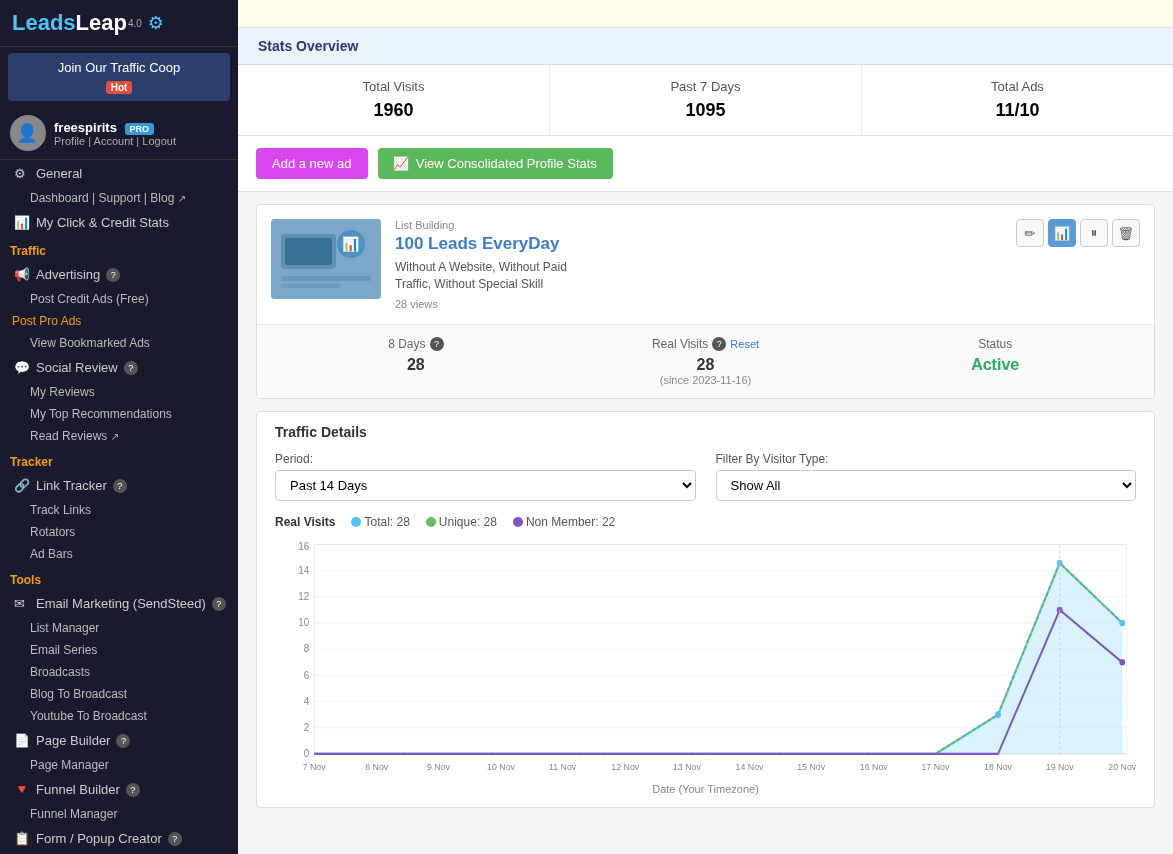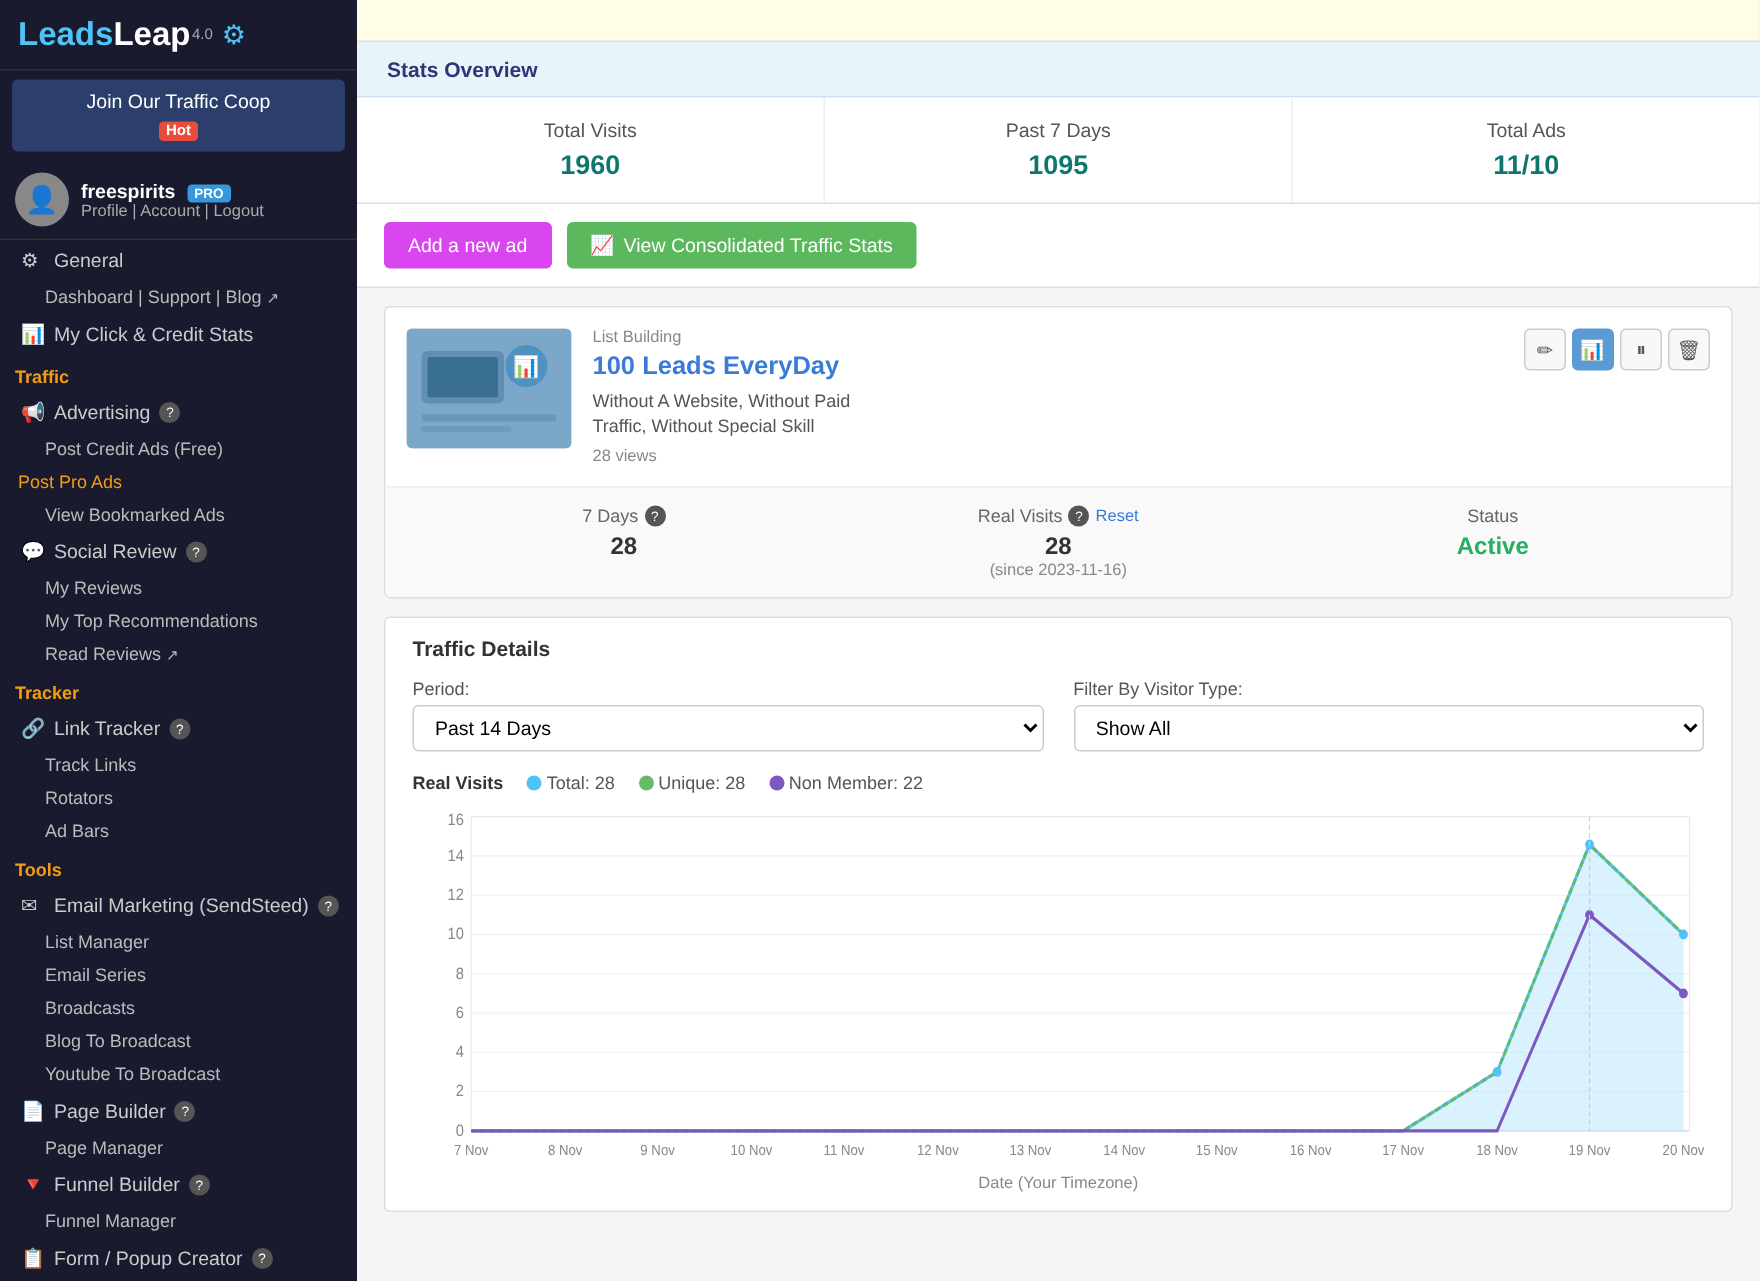--- a/index.html
+++ b/index.html
@@ -141,21 +141,21 @@
       border-bottom: 1px solid #ddd;
     }
     .stats-card {
       flex: 1;
       text-align: center;
       padding: 14px 4px;
       border-right: 1px solid #eee;
     }
     .stats-card:last-child { border-right: none; }
     .stats-card-label { font-size: 13px; color: #555; margin-bottom: 6px; }
-    .stats-card-value { font-size: 18px; color: #0f766e; font-weight: bold; }
+    .stats-card-value { font-size: 18px; color: #000000; font-weight: bold; }
 
     .action-bar {
       padding: 12px 18px;
       background: #fff;
       display: flex;
       gap: 10px;
       border-bottom: 1px solid #ddd;
     }
     .btn-add-ad {
       background: #d946ef;
@@ -457,21 +457,21 @@
       <div class="stats-card-value">11/10</div>
     </div>
   </div>
 
   <div class="action-bar">
     <button class="btn-add-ad">
       <span>Add a new ad</span>
     </button>
     <button class="btn-view-stats">
       <span>📈</span>
-      <span>View Consolidated Traffic Stats</span>
+      <span>View Consolidated Profile Stats</span>
     </button>
   </div>
 
   <div class="ad-card">
     <div class="ad-card-top">
 
       <div class="ad-thumb">
         <svg width="110" height="80" viewBox="0 0 110 80">
           <rect width="110" height="80" fill="#7ba7c9"></rect>
           <rect x="10" y="15" width="55" height="35" rx="4" fill="#5a89ae" opacity="0.8"></rect>
@@ -495,21 +495,21 @@
         <button class="ad-action-btn" title="Edit">✏</button>
         <button class="ad-action-btn active" title="Chart">📊</button>
         <button class="ad-action-btn" title="Pause">⏸</button>
         <button class="ad-action-btn" title="Delete">🗑</button>
       </div>
     </div>
 
     <div class="ad-stats-row">
       <div class="ad-stat">
         <div class="ad-stat-label">
-          <span>7 Days</span>
+          <span>8 Days</span>
           <span class="help-icon">?</span>
         </div>
         <div class="ad-stat-value">28</div>
       </div>
       <div class="ad-stat">
         <div class="ad-stat-label">
           <span>Real Visits</span>
           <span class="help-icon">?</span>
           <span class="reset-link">Reset</span>
         </div>

